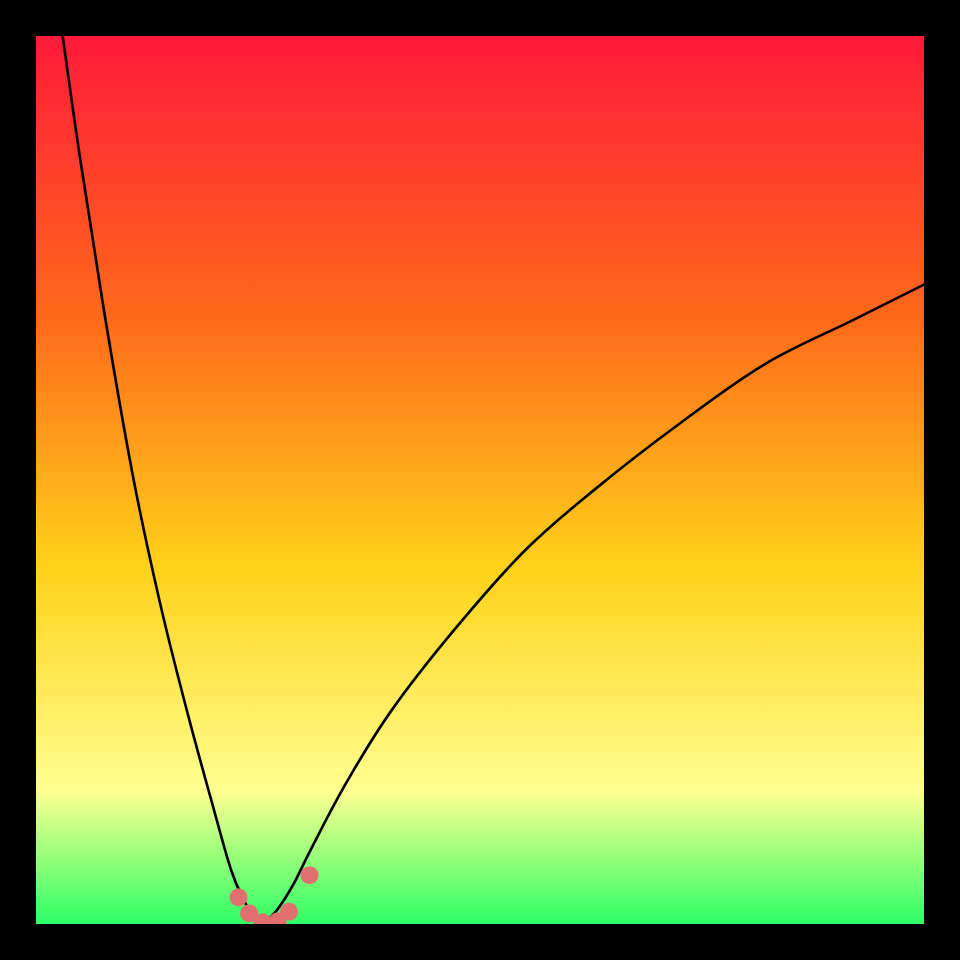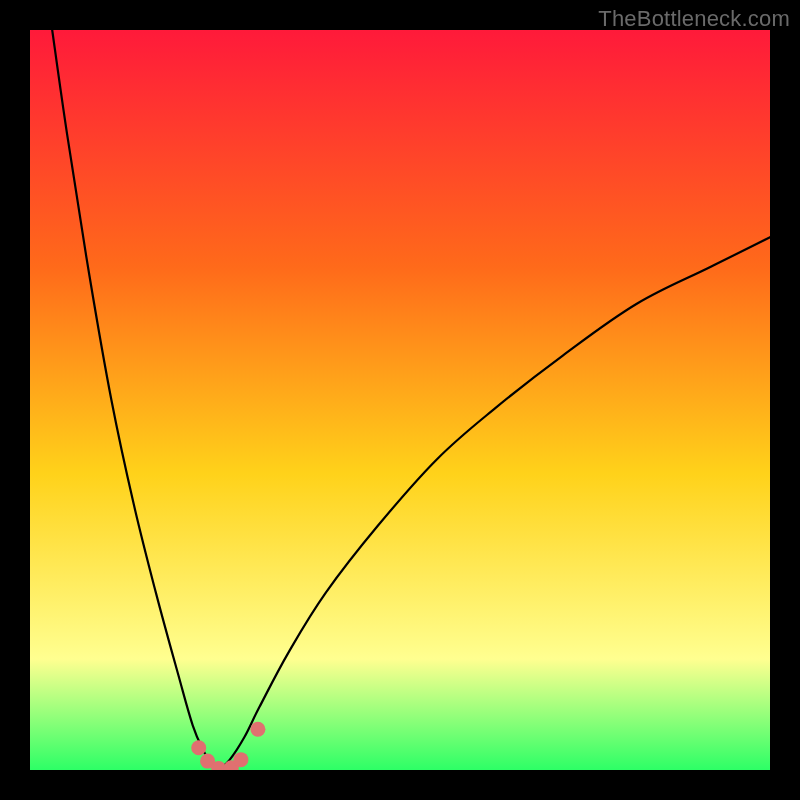--- a/index.html
+++ b/index.html
@@ -32,21 +32,20 @@
     font-weight: 500;
     letter-spacing: 0.2px;
   }
   svg { display: block; }
 </style>
 </head>
 <body>
 
 <div class="frame">
 
-  <div class="attribution">TheBottleneck.com</div>
 
   <div class="plot">
     <svg id="chart-svg" width="740" height="740" viewBox="0 0 740 740">
       <defs>
         <linearGradient id="bg-grad" x1="0" y1="0" x2="0" y2="1">
           <stop id="g0" offset="0%" stop-color="#ff1a3a"></stop>
           <stop id="g1" offset="32%" stop-color="#ff6a1a"></stop>
           <stop id="g2" offset="60%" stop-color="#ffd21a"></stop>
           <stop id="g3" offset="85%" stop-color="#ffff90"></stop>
           <stop id="g4" offset="100%" stop-color="#2dff66"></stop>

